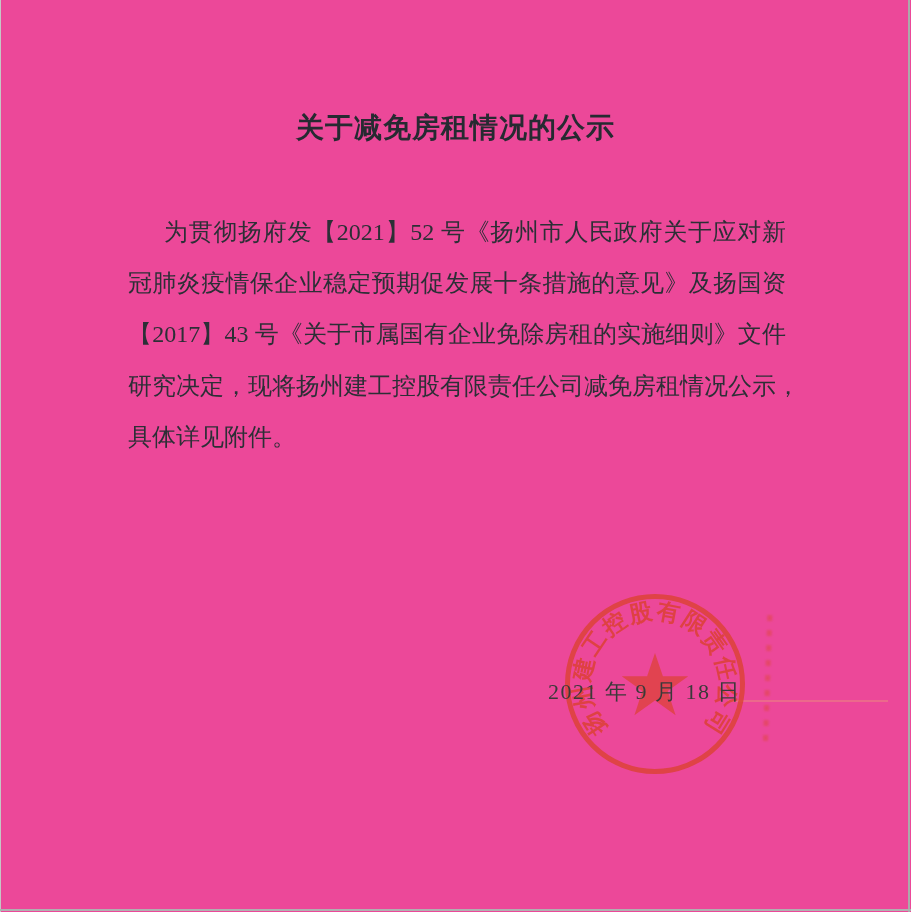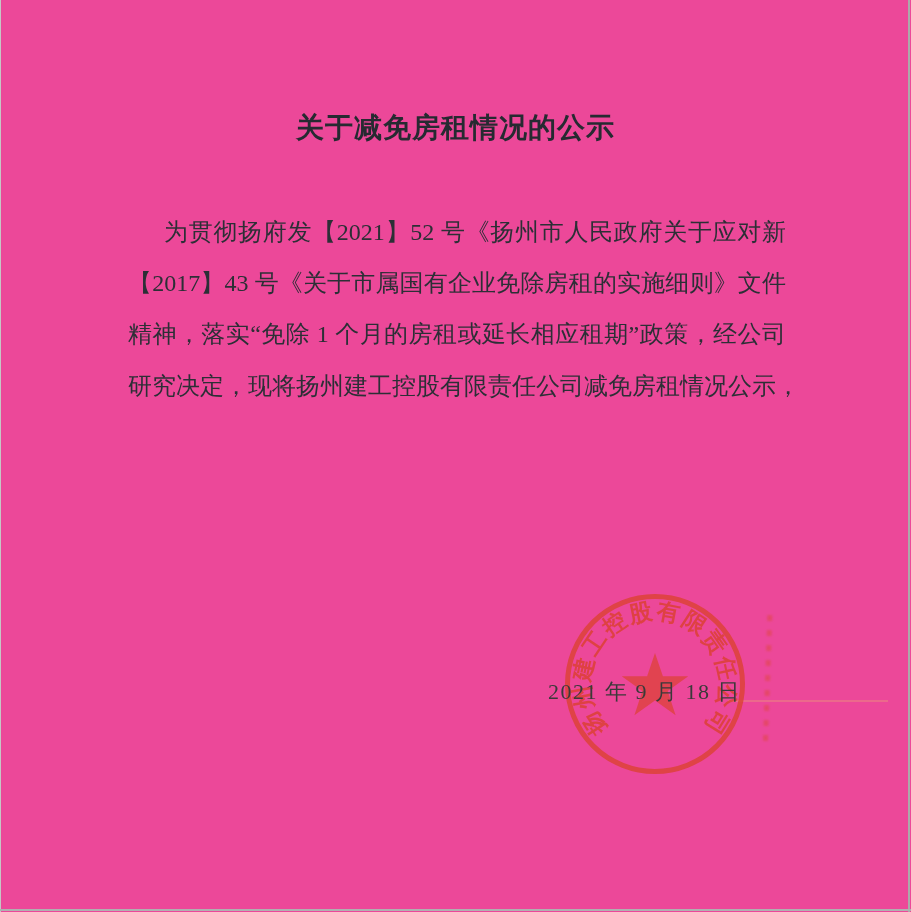--- a/index.html
+++ b/index.html
@@ -105,23 +105,24 @@
 <div class="page">
 
   <div class="edge-left"></div>
   <div class="edge-right"></div>
   <div class="edge-bottom"></div>
 
   <h1 class="title">关于减免房租情况的公示</h1>
 
   <div class="body-text">
     <p class="first">为贯彻扬府发【2021】52 号《扬州市人民政府关于应对新</p>
+    <p>冠肺炎疫情保企业稳定预期促发展十条措施的意见》及扬国资</p>
     <p>【2017】43 号《关于市属国有企业免除房租的实施细则》文件</p>
-    <p>精神，落实“免除 1 个月的房租或延长相应租期”政策，经公司</p>
     <p>研究决定，现将扬州建工控股有限责任公司减免房租情况公示，</p>
+    <p class="last">具体详见附件。</p>
   </div>
 
   <div class="streak-v"></div>
   <div class="streak-h"></div>
 
   <svg class="seal" viewBox="0 0 200 200" xmlns="http://www.w3.org/2000/svg">
     <circle cx="100" cy="100" r="87.5" fill="none" stroke="#dc4130" stroke-width="5" opacity="0.9"></circle>
     <polygon points="100,69 107.9,92.2 133.3,92.2 112.7,107.1 120.6,131.3 100,116.4 79.4,131.3 87.3,107.1 66.7,92.2 92.1,92.2" fill="#dc4130" opacity="0.78"></polygon>
     <path id="sealArc" d="M 58.2 149.8 A 65 65 0 1 1 141.8 149.8" fill="none"></path>
     <text font-size="23" fill="#dc4130" opacity="0.92" font-family="Liberation Serif, serif" font-weight="600">

